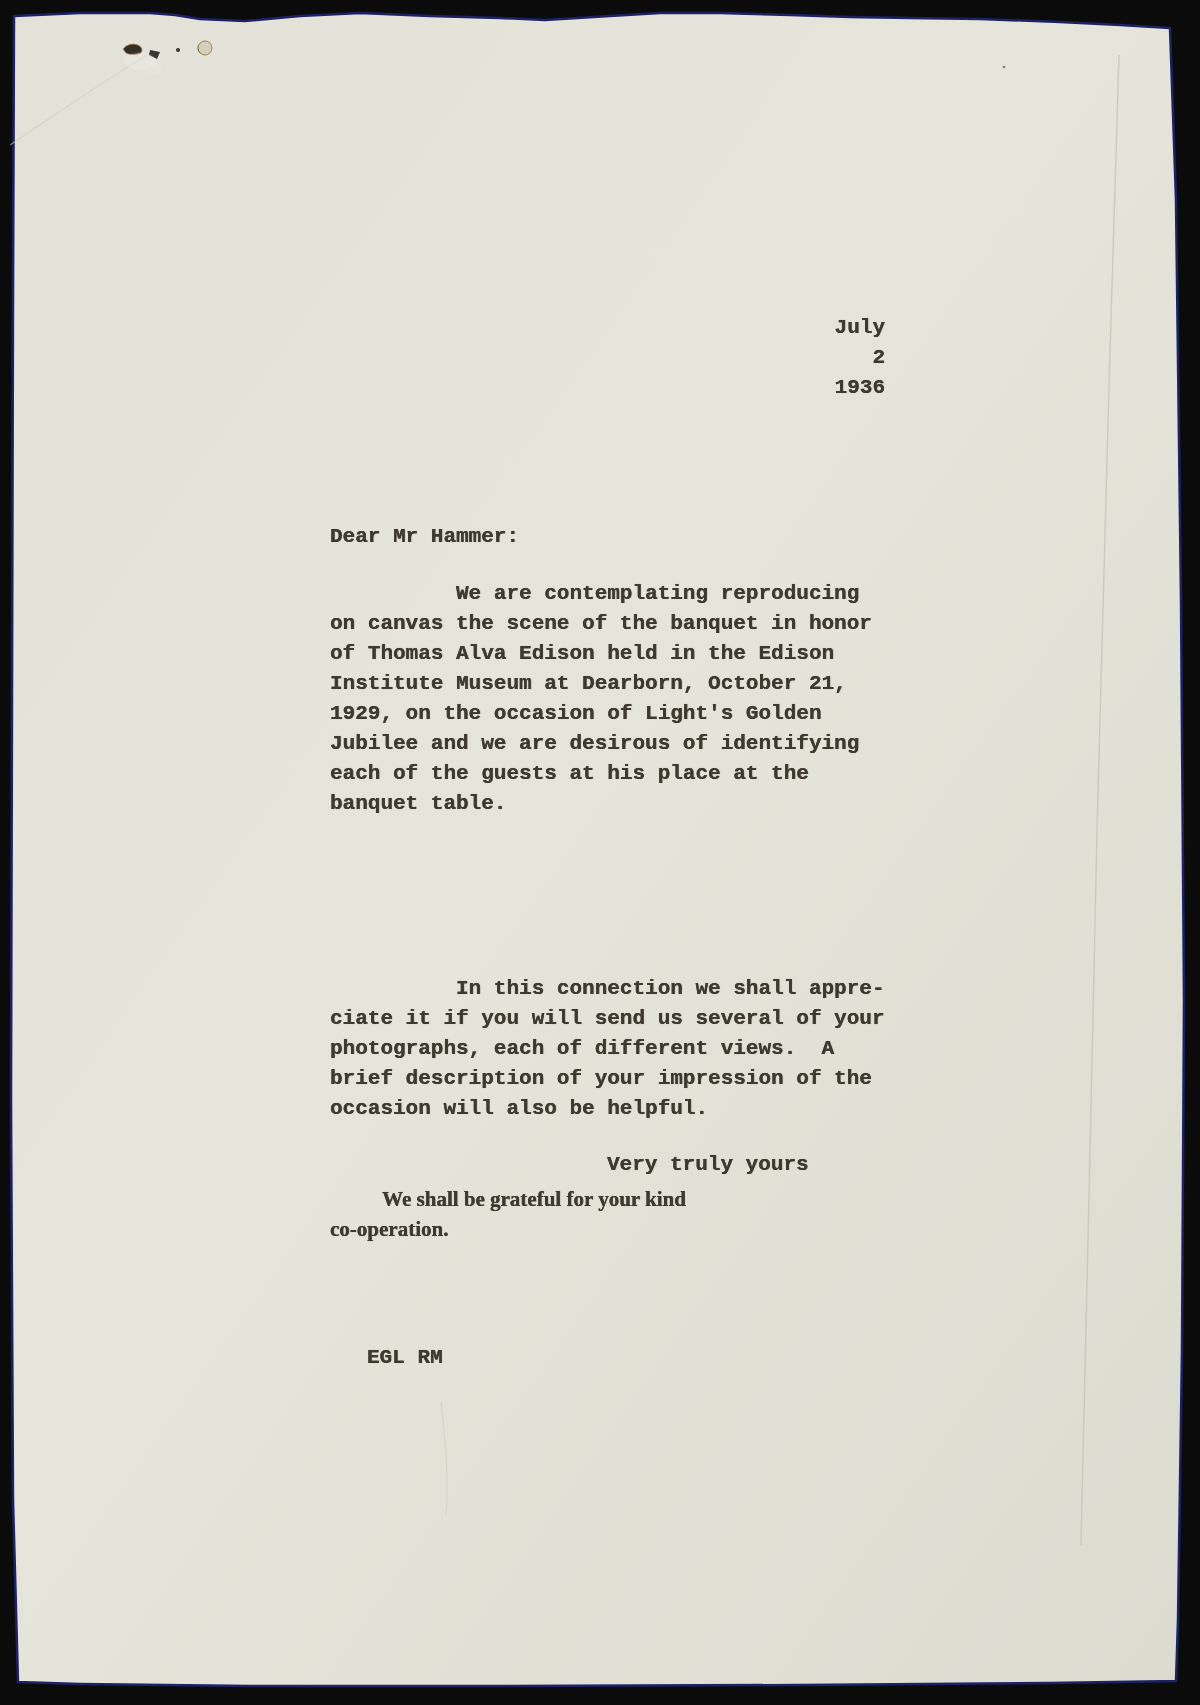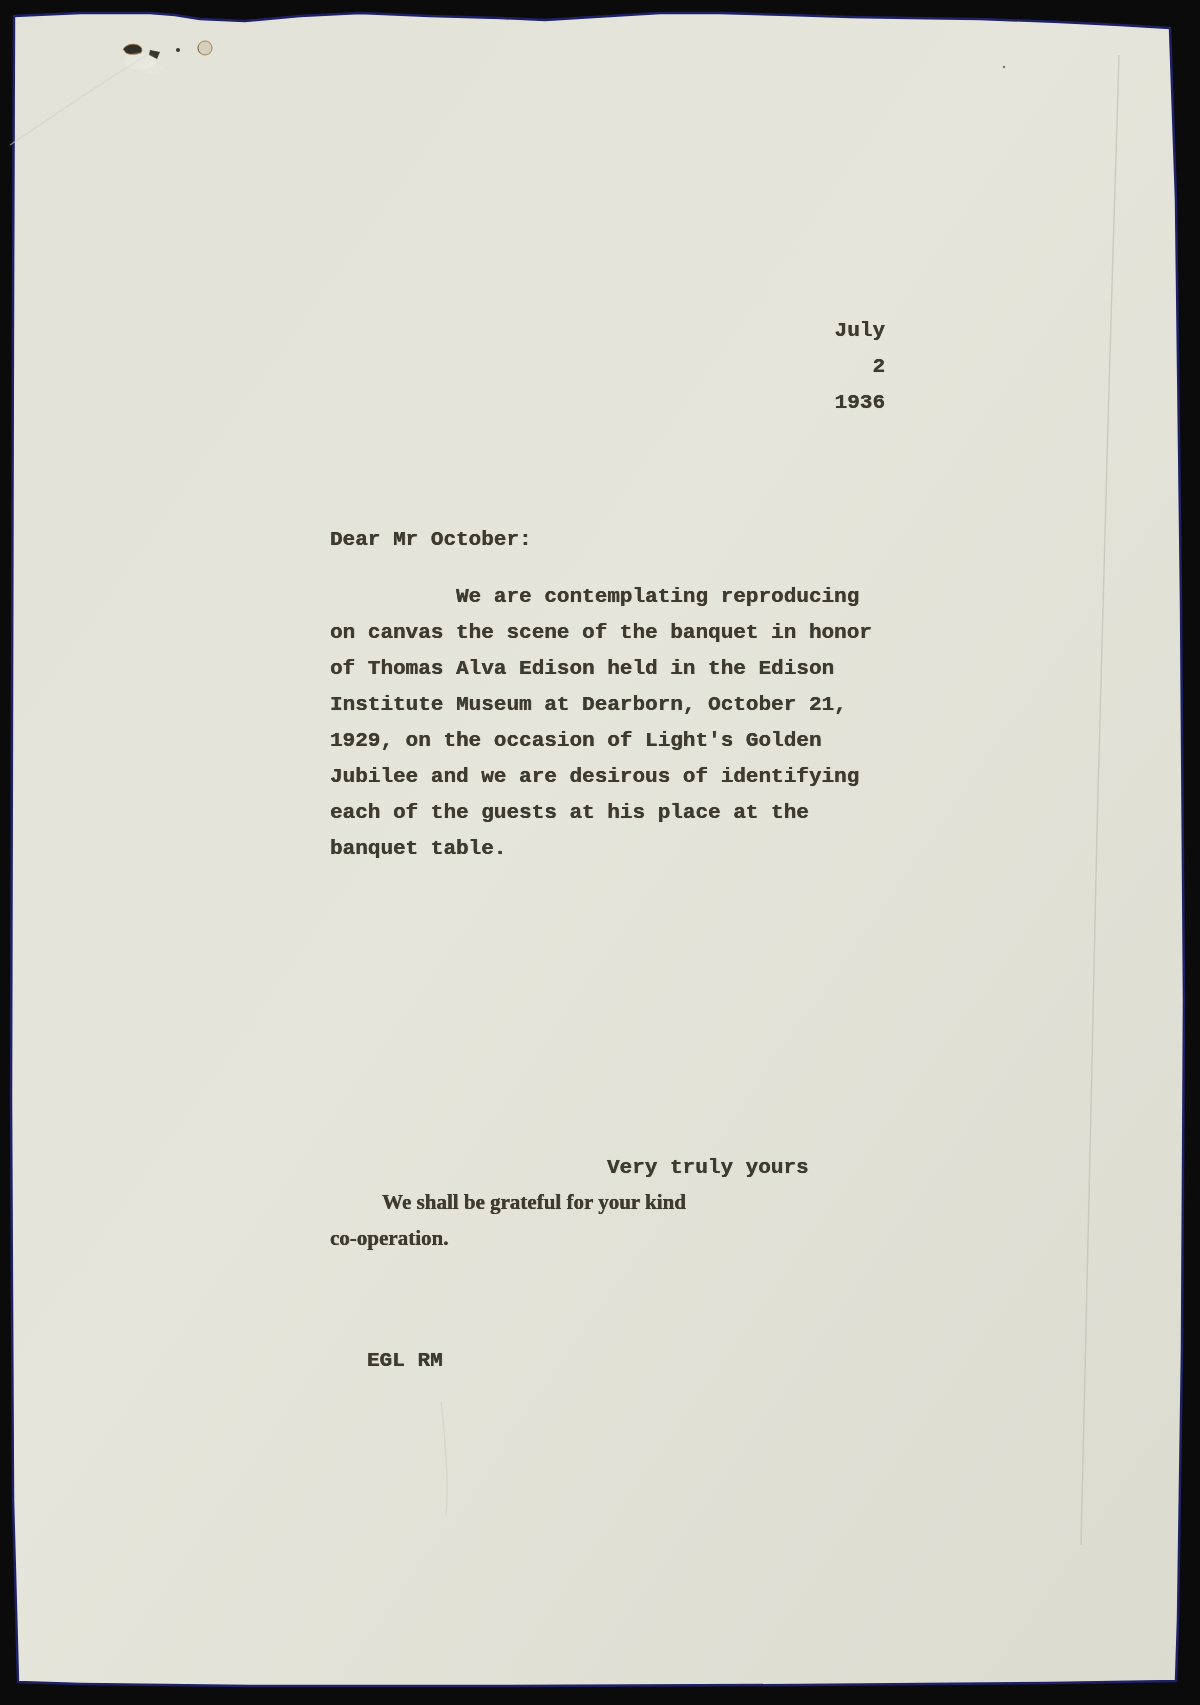--- a/index.html
+++ b/index.html
@@ -18,21 +18,21 @@
   .scan svg.page {
     position: absolute;
     left: 0;
     top: 0;
   }
   .txt {
     position: absolute;
     white-space: pre;
     font-family: "Liberation Mono", "DejaVu Sans Mono", monospace;
     font-size: 21px;
-    line-height: 36px;
+    line-height: 30px;
     font-weight: bold;
     color: #3e3a2f;
     text-shadow: 0 0 0.6px rgba(62,58,47,0.9), 0.4px 0.4px 0.8px rgba(62,58,47,0.45);
     letter-spacing: 0px;
   }
   .date-block    { left: 790px; top: 313px; width: 95px; text-align: right; }
   .recipient     { left: 330px; top: 418px; }
   .salutation    { left: 330px; top: 522px; }
   .para-1        { left: 330px; top: 579px; }
   .para-2        { left: 330px; top: 816px; }
@@ -77,32 +77,37 @@
       <ellipse cx="152" cy="68" rx="10" ry="6" fill="#ffffff" opacity="0.10"></ellipse>
       <circle cx="1004" cy="67" r="1.3" fill="#55524a" opacity="0.7"></circle>
     </g>
   </svg>
 
   <div class="txt date-block">July
 2
 1936</div>
 
 
-  <div class="txt salutation">Dear Mr October:</div>
+  <div class="txt salutation">Dear Mr Hammer:</div>
 
   <div class="txt para-1">          We are contemplating reproducing
 on canvas the scene of the banquet in honor
 of Thomas Alva Edison held in the Edison
 Institute Museum at Dearborn, October 21,
 1929, on the occasion of Light's Golden
 Jubilee and we are desirous of identifying
 each of the guests at his place at the
 banquet table.</div>
 
 
+  <div class="txt para-3">          In this connection we shall appre-
+ciate it if you will send us several of your
+photographs, each of different views.  A
+brief description of your impression of the
+occasion will also be helpful.</div>
 
   <div class="txt para-4">          We shall be grateful for your kind
 co-operation.</div>
 
   <div class="txt closing">Very truly yours</div>
 
   <div class="txt initials">EGL RM</div>
 
 </div>
 

